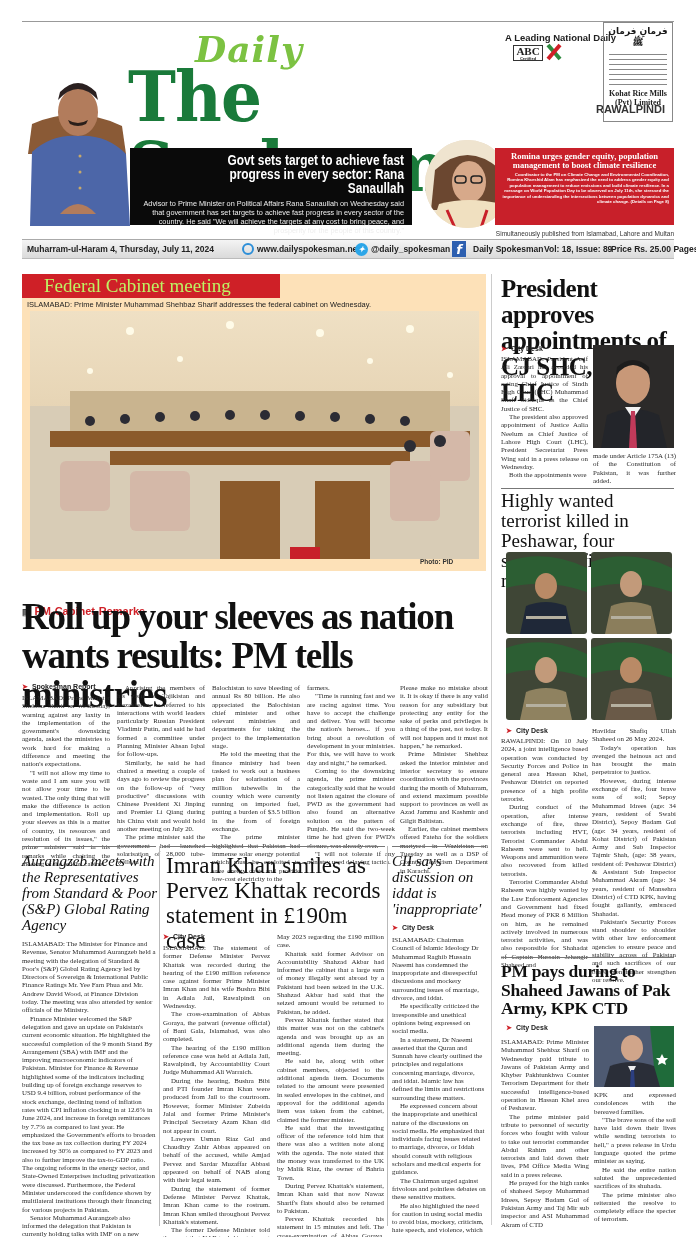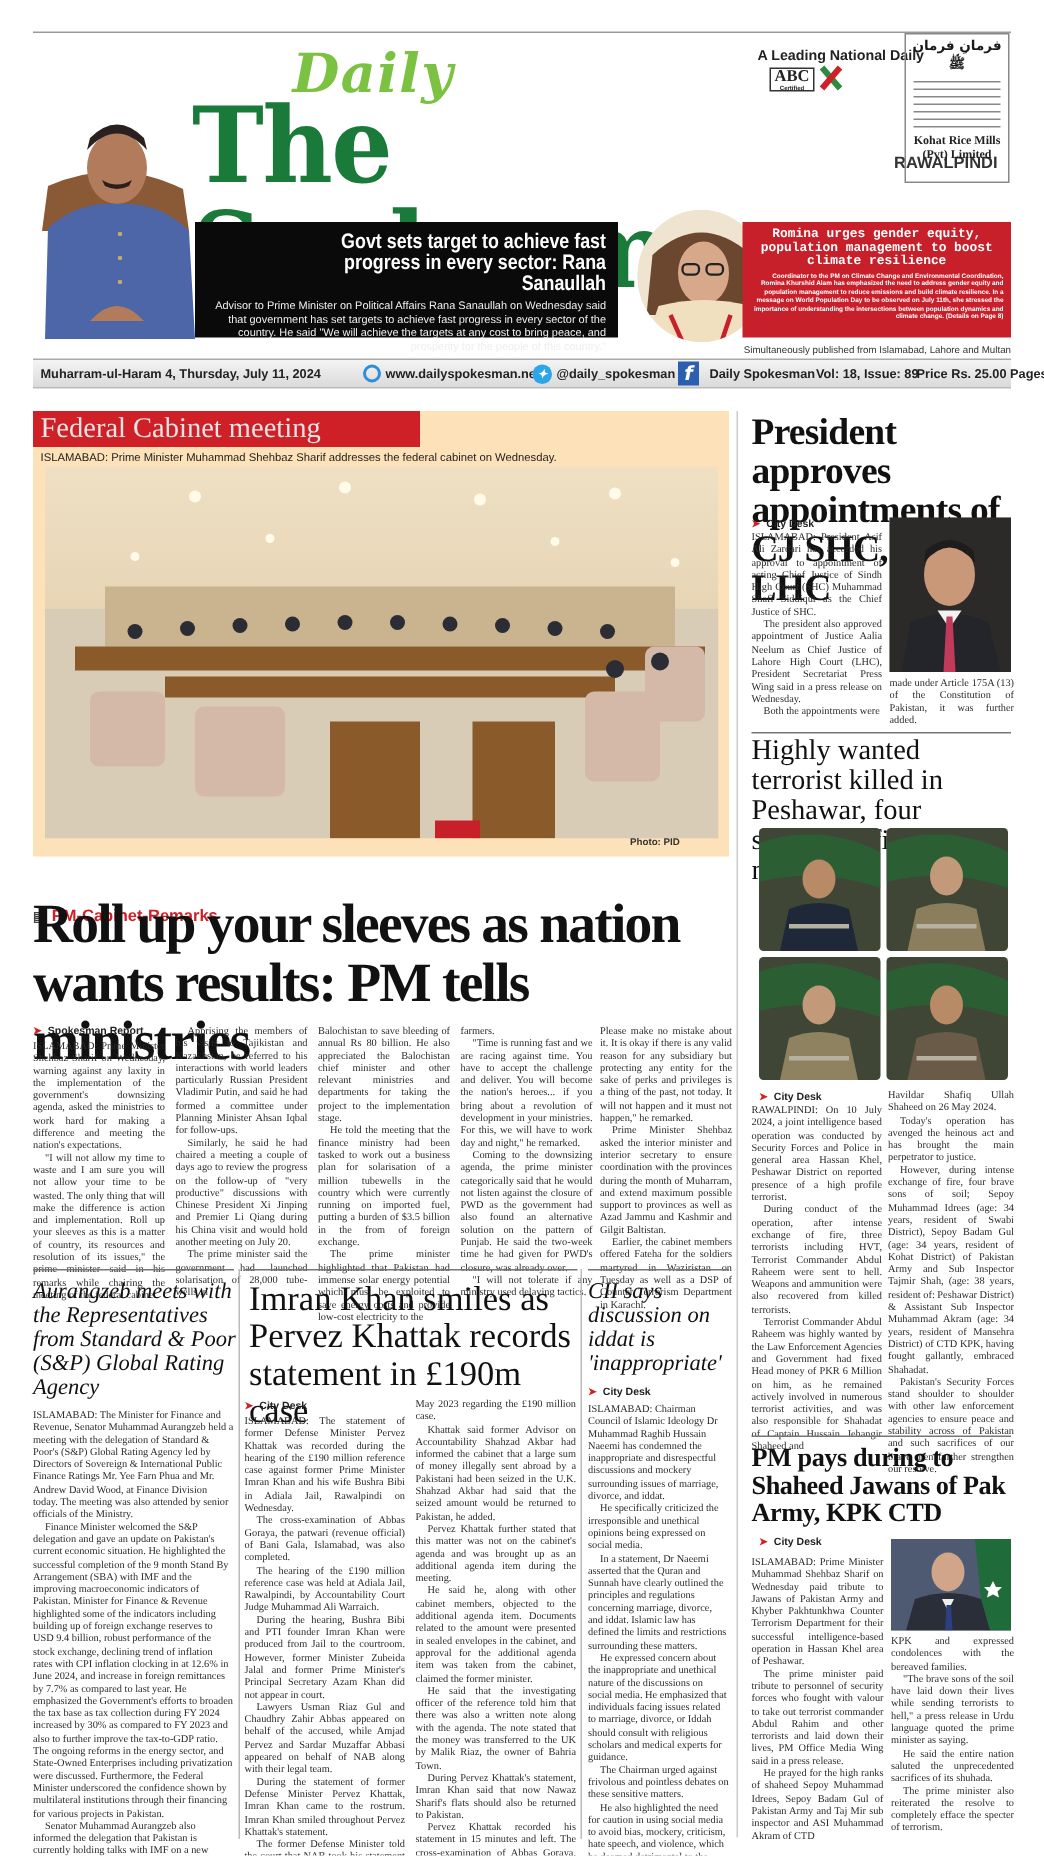--- a/index.html
+++ b/index.html
@@ -27,35 +27,35 @@
   
   .person-left { left: 22px; top: 64px; width: 110px; height: 162px; overflow: hidden; }
 
   
   .black-banner { left: 130px; top: 148px; width: 282px; height: 77px; background: #0a0a0a; color: #fff; padding: 5px 8px 0 8px; text-align: right; }
   .bb-headline { font-family: "Liberation Sans", sans-serif; font-weight: bold; font-size: 14px; line-height: 14px; color: #fff; transform: scaleX(0.85); transform-origin: right; }
   .bb-body { margin-top: 4px; font-family: "Liberation Sans", sans-serif; font-size: 7.3px; line-height: 9px; color: #eee; }
 
   
   .red-banner { left: 495px; top: 148px; width: 179px; height: 77px; background: #c8202a; color: #fff; padding: 4px 5px; text-align: center; }
-  .rb-headline { font-family: Liberation Mono, monospace; font-weight: bold; font-size: 8.6px; line-height: 9px; color: #fff; }
+  .rb-headline { font-family: Liberation Serif, serif; font-weight: bold; font-size: 8.6px; line-height: 9px; color: #fff; }
   .rb-body { margin-top: 2px; font-family: "Liberation Sans", sans-serif; font-weight: bold; font-size: 4.3px; line-height: 5.4px; color: #fff; text-align: right; }
   .person-right { left: 425px; top: 140px; width: 85px; height: 88px; border-radius: 50%; overflow: hidden; background: #e9dcc7; }
   .simul { left: 440px; top: 230px; width: 234px; font-family: "Liberation Sans", sans-serif; font-size: 6.5px; color: #333; text-align: right; }
 
   
   .info-bar { left: 22px; top: 239px; width: 652px; height: 20px; background: linear-gradient(#f4f4f4, #dadada); border-top: 1px solid #aaa; border-bottom: 1px solid #bbb; font-family: "Liberation Sans", sans-serif; font-weight: bold; font-size: 8.5px; color: #222; }
   .info-bar span { position: absolute; top: 4px; white-space: nowrap; }
   .ie-icon { position: absolute; top: 3px; width: 12px; height: 12px; border-radius: 50%; border: 2px solid #2e8fd8; }
   .tw-icon { position: absolute; top: 3px; width: 13px; height: 13px; border-radius: 50%; background: #2ca6e8; color:#fff; font-size: 8px; text-align: center; line-height: 13px; }
   .fb-icon { position: absolute; top: 1px; width: 14px; height: 16px; background: #2d5fb0; color:#fff; font-size: 13px; text-align: center; line-height: 17px; font-family: "DejaVu Sans", sans-serif; font-weight: bold; }
 
   
   .cab-block { left: 22px; top: 274px; width: 464px; height: 297px; background: #fde1b8; }
-  .cab-title-bar { left: 22px; top: 274px; width: 258px; height: 24px; background: #cf2027; color: #e5e5e5; font-family: "Liberation Serif", serif; font-size: 19px; line-height: 24px; padding-left: 5px; }
+  .cab-title-bar { left: 22px; top: 274px; width: 258px; height: 24px; background: #cf2027; color: #bef264; font-family: "Liberation Serif", serif; font-size: 19px; line-height: 24px; padding-left: 22px; }
   .cab-caption { left: 27px; top: 300px; font-family: "Liberation Sans", sans-serif; font-size: 7.5px; color: #222; }
   .cab-photo { left: 30px; top: 311px; width: 449px; height: 248px; overflow: hidden; }
   .photo-credit { left: 420px; top: 558px; font-family: "Liberation Sans", sans-serif; font-weight: bold; font-size: 6.5px; color: #333; }
 
   
   .vdiv { left: 491px; top: 274px; width: 1px; height: 951px; background: #ccc; }
 
   
   .pres-head { left: 501px; top: 276px; width: 175px; font-family: "Liberation Serif", serif; font-weight: bold; font-size: 25px; line-height: 26px; color: #111; letter-spacing: -0.5px; }
   .byline { font-family: "Liberation Sans", sans-serif; font-weight: bold; font-size: 7px; color: #222; white-space: nowrap; }

